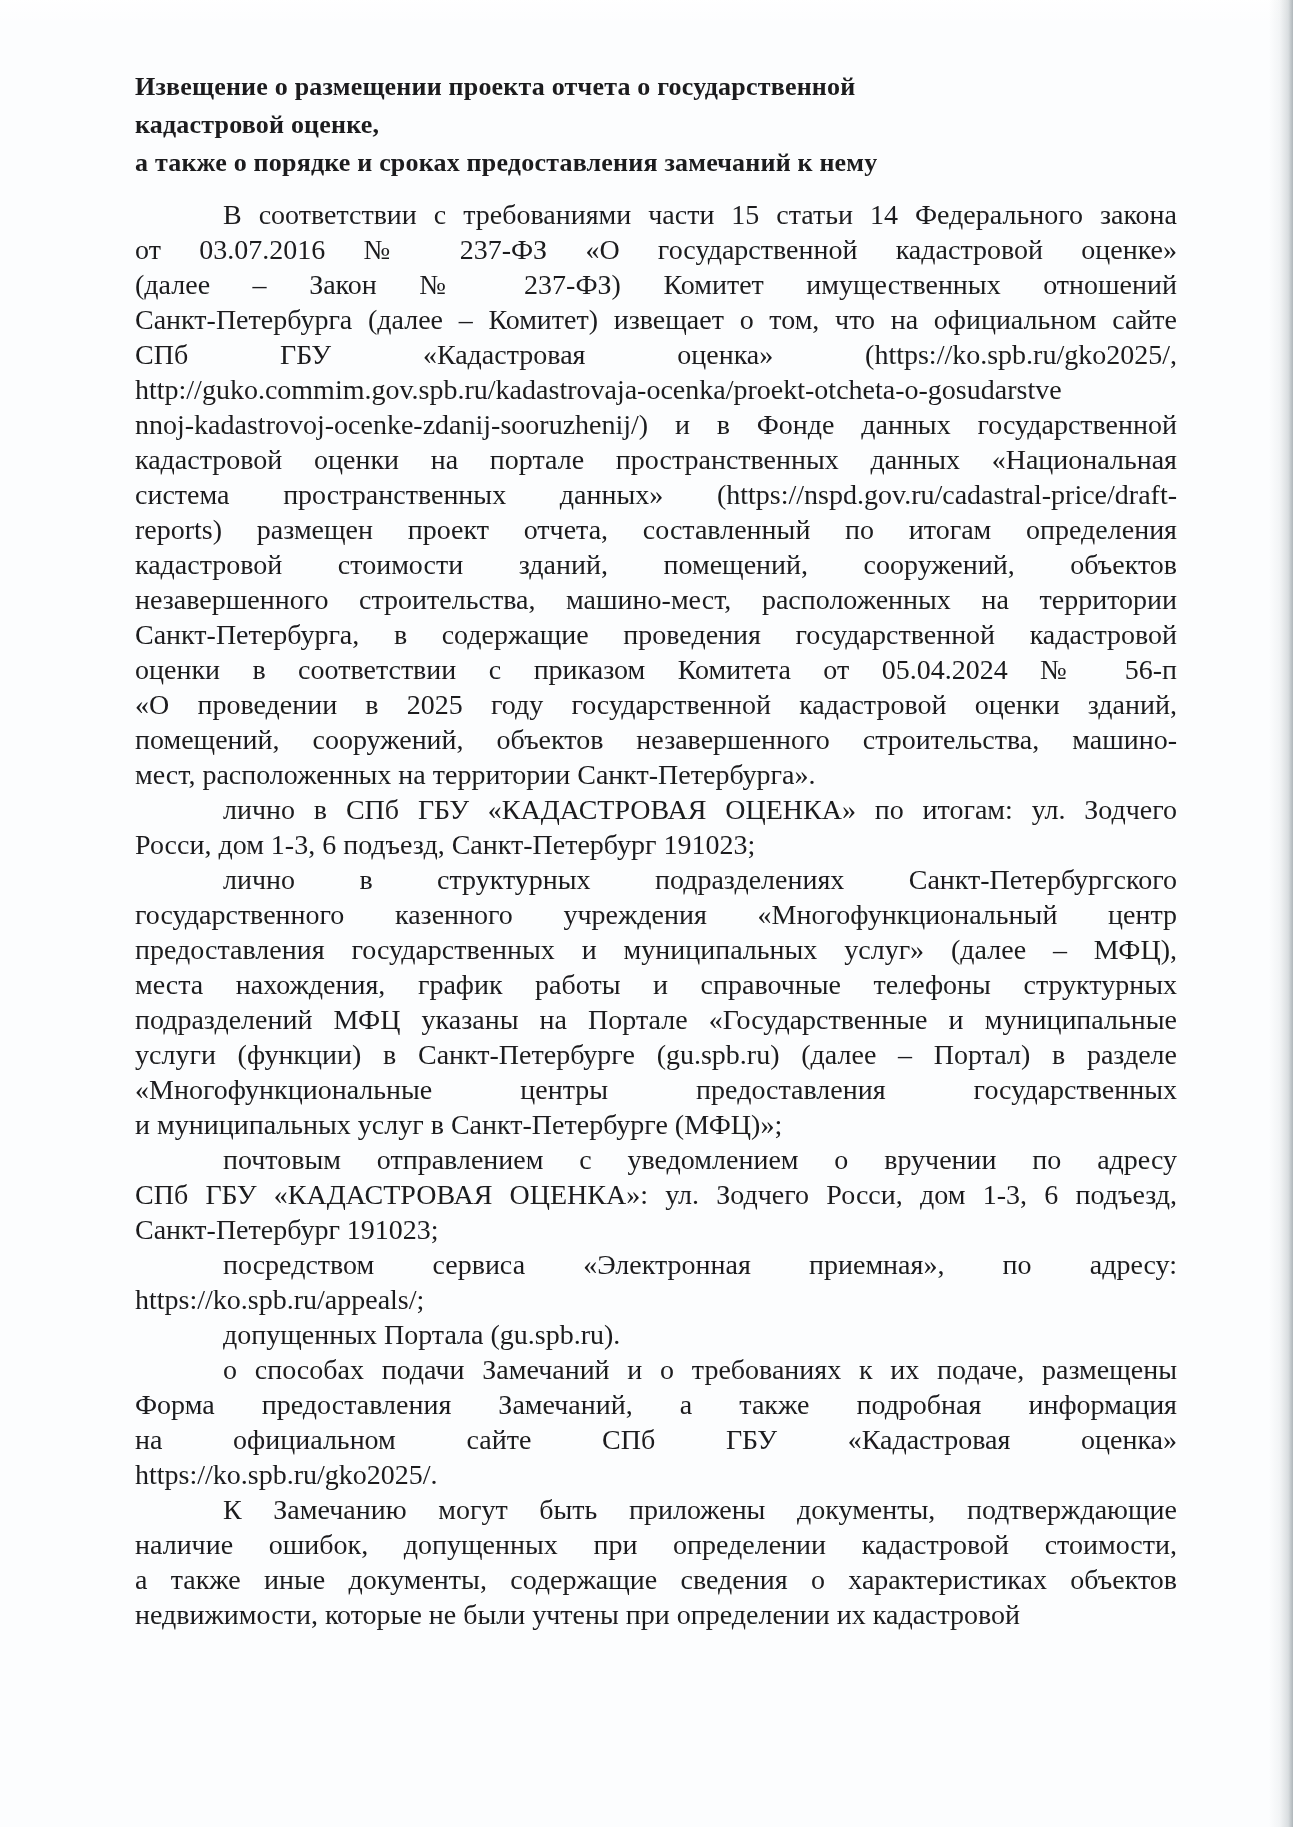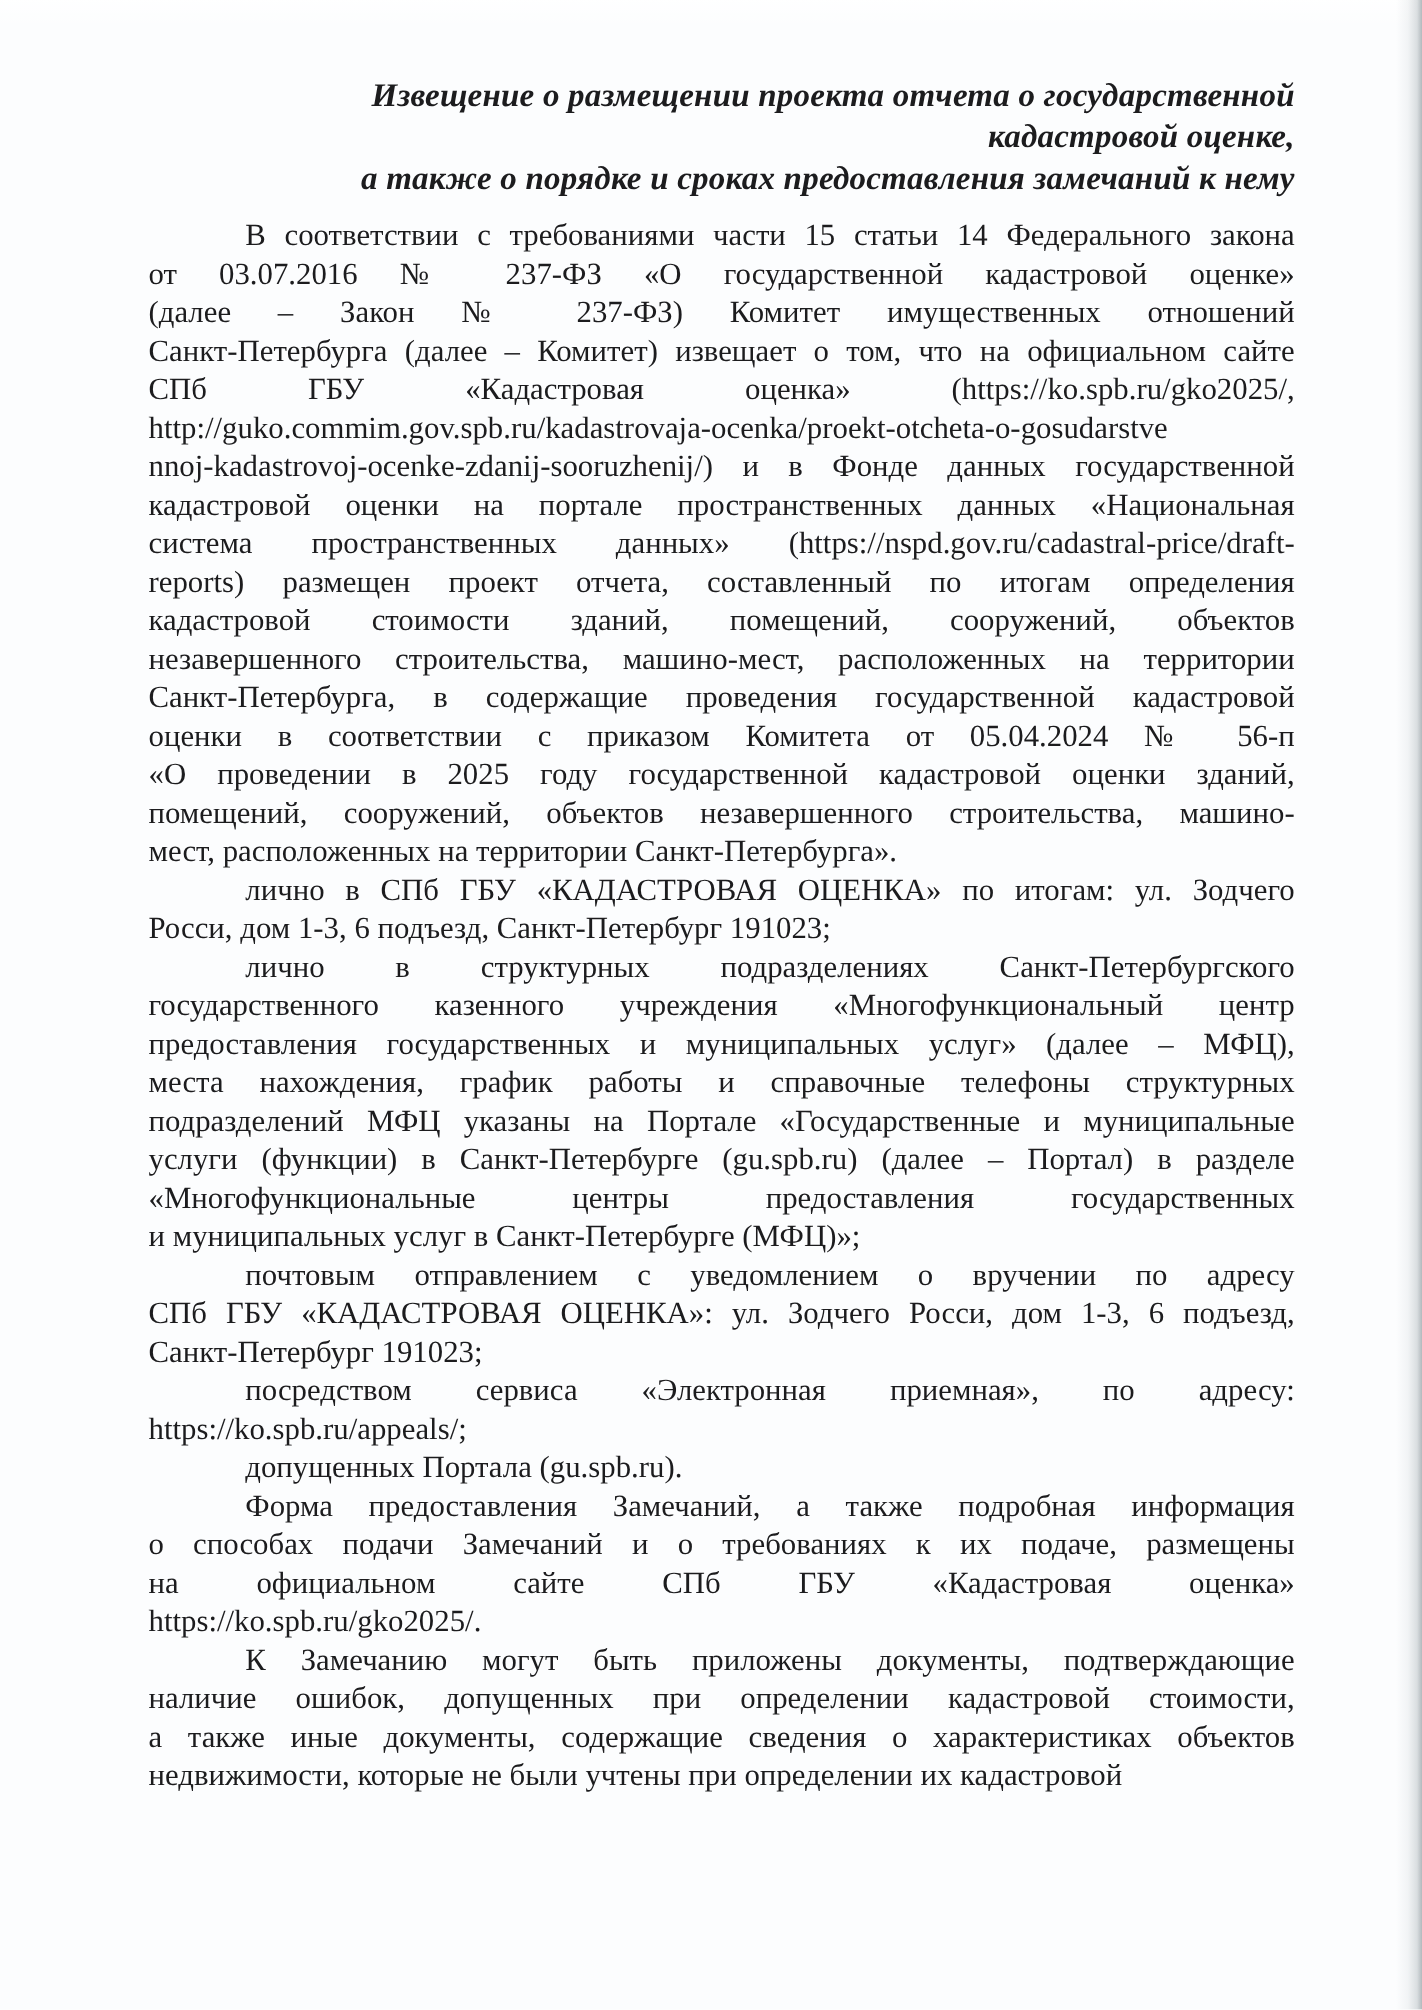--- a/index.html
+++ b/index.html
@@ -42,26 +42,25 @@
     background: linear-gradient(to bottom, rgba(255,255,255,0.9), rgba(255,255,255,0));
     pointer-events: none;
   }
   .content {
     position: absolute;
     left: 135px;
     top: 68px;
     width: 1042px;
   }
   .title {
-    text-align: right;
+    text-align: left;
     font-weight: 700;
-    font-size: 30px;
+    font-size: 26px;
     line-height: 38px;
     letter-spacing: 0.2px;
-    font-style: italic;
   }
   .doc-body {
     margin-top: 15px;
   }
   .para {
     margin: 0;
   }
   .line {
     font-size: 28px;
     line-height: 35px;
@@ -126,22 +125,22 @@
           <div class="line">Санкт-Петербург 191023;</div>
         </div>
         <div class="para">
           <div class="line">посредством сервиса «Электронная приемная», по адресу:</div>
           <div class="line">https://ko.spb.ru/appeals/;</div>
         </div>
         <div class="para">
           <div class="line">допущенных Портала (gu.spb.ru).</div>
         </div>
         <div class="para">
+          <div class="line">о способах подачи Замечаний и о требованиях к их подаче, размещены</div>
           <div class="line">Форма предоставления Замечаний, а также подробная информация</div>
-          <div class="line">о способах подачи Замечаний и о требованиях к их подаче, размещены</div>
           <div class="line">на официальном сайте СПб ГБУ «Кадастровая оценка»</div>
           <div class="line">https://ko.spb.ru/gko2025/.</div>
         </div>
         <div class="para">
           <div class="line">К Замечанию могут быть приложены документы, подтверждающие</div>
           <div class="line">наличие ошибок, допущенных при определении кадастровой стоимости,</div>
           <div class="line">а также иные документы, содержащие сведения о характеристиках объектов</div>
           <div class="line">недвижимости, которые не были учтены при определении их кадастровой</div>
         </div>
       </main>

